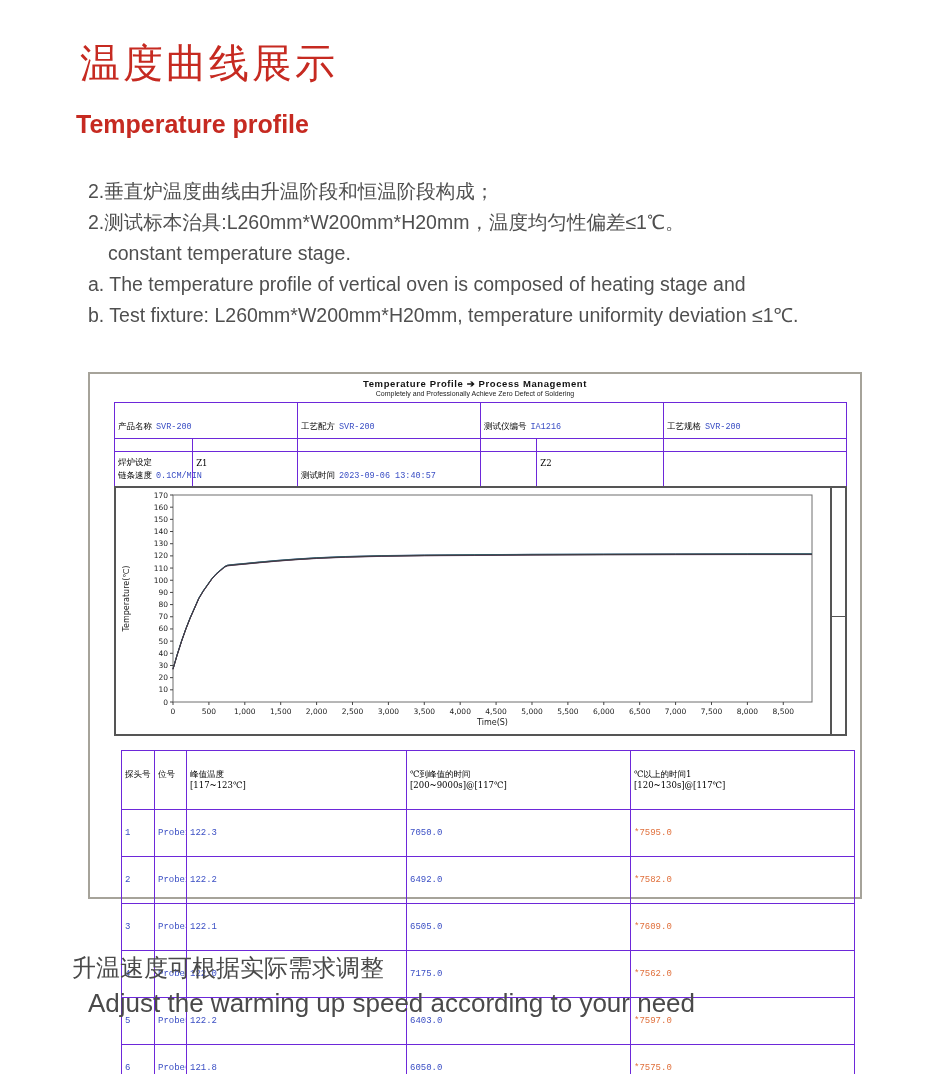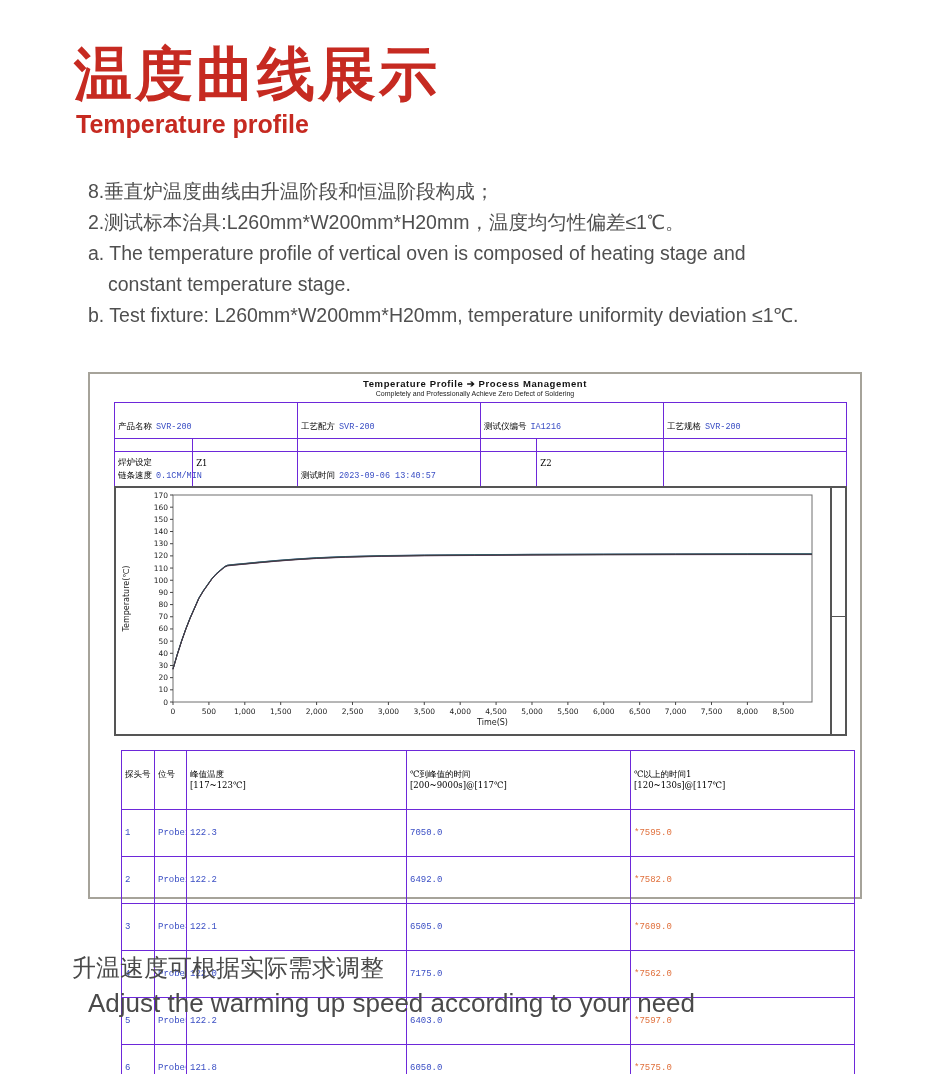--- a/index.html
+++ b/index.html
@@ -2,23 +2,23 @@
 <html style="--accent: #c62a21; --value-color: #3a4ec4; --alert-color: #e0703c;"><head>
 <meta charset="utf-8">
 <style>
   * { box-sizing: border-box; }
   html,body { margin:0; padding:0; }
   body {
     width:950px; height:1074px; background:#ffffff; position:relative;
     font-family:"Liberation Sans", sans-serif; overflow:hidden;
   }
   .page-title {
-    position:absolute; left:74px; top:36px; margin:0;
+    position:absolute; left:80px; top:36px; margin:0;
     font-family:"Liberation Serif","DejaVu Serif",serif;
-    font-weight:700; font-size:58px; letter-spacing:3px; color:var(--accent,#c62a21);
+    font-weight:400; font-size:40px; letter-spacing:3px; color:var(--accent,#c62a21);
   }
   .page-subtitle {
     position:absolute; left:76px; top:110px;
     font-size:25px; font-weight:700; color:var(--accent,#c62a21);
   }
   .notes { position:absolute; left:88px; top:181px; color:#4f4f4f; }
   .note-line { font-size:19.5px; line-height:20px; margin-bottom:11px; white-space:pre; }
   .note-line.indent { padding-left:20px; }
 
   .report-window {
@@ -71,24 +71,24 @@
   .footer-en { position:absolute; left:88px; top:988px; font-size:26px; color:#4a4a4a; }
 </style>
 </head>
 <body>
 
 <div class="page">
   <h1 class="page-title">温度曲线展示</h1>
   <div class="page-subtitle">Temperature profile</div>
 
   <div class="notes" id="notes">
-      <div class="note-line">8.垂直炉温度曲线由升温阶段和恒温阶段构成；</div>
+      <div class="note-line">2.垂直炉温度曲线由升温阶段和恒温阶段构成；</div>
       <div class="note-line">2.测试标本治具:L260mm*W200mm*H20mm，温度均匀性偏差≤1℃。</div>
+      <div class="note-line indent">constant temperature stage.</div>
       <div class="note-line">a. The temperature profile of vertical oven is composed of heating stage and</div>
-      <div class="note-line indent">constant temperature stage.</div>
       <div class="note-line">b. Test fixture: L260mm*W200mm*H20mm, temperature uniformity deviation ≤1℃.</div>
     </div>
 
   <div class="report-window">
     <div class="report-title">Temperature Profile ➔ Process Management</div>
     <div class="report-subtitle">Completely and Professionally Achieve Zero Defect of Soldering</div>
 
     <div id="info-table-holder">
         <table class="info-table">
           <tbody>

